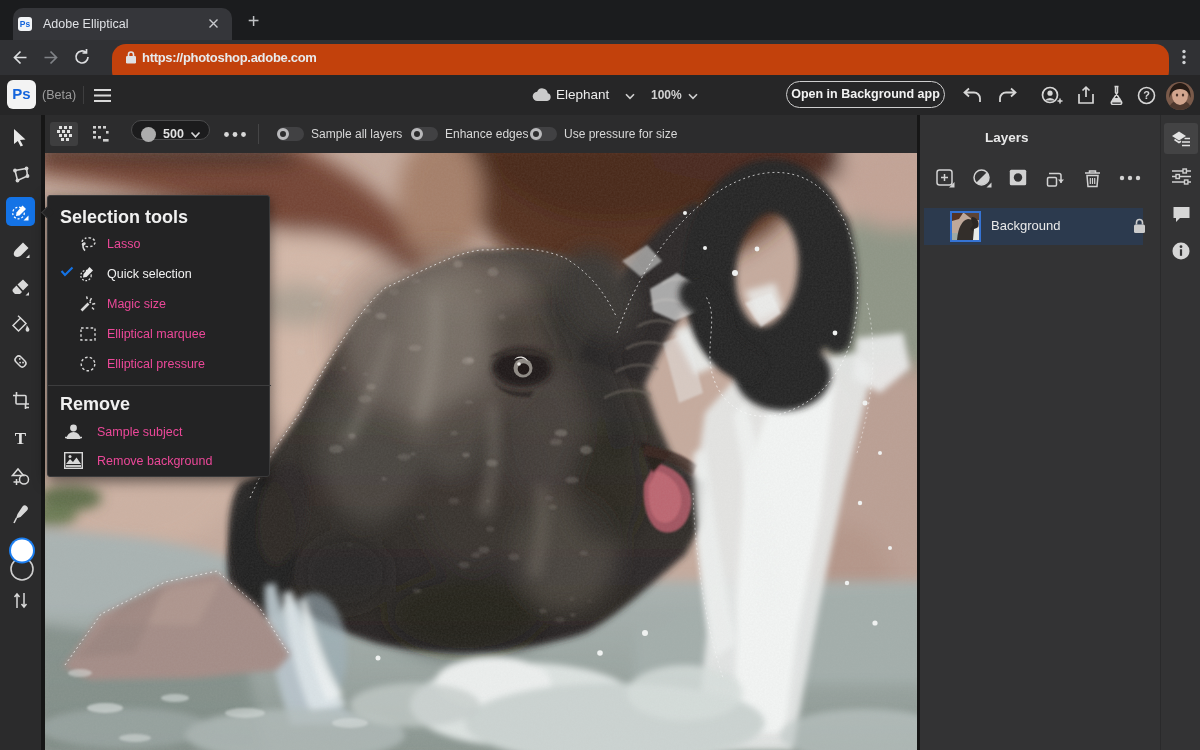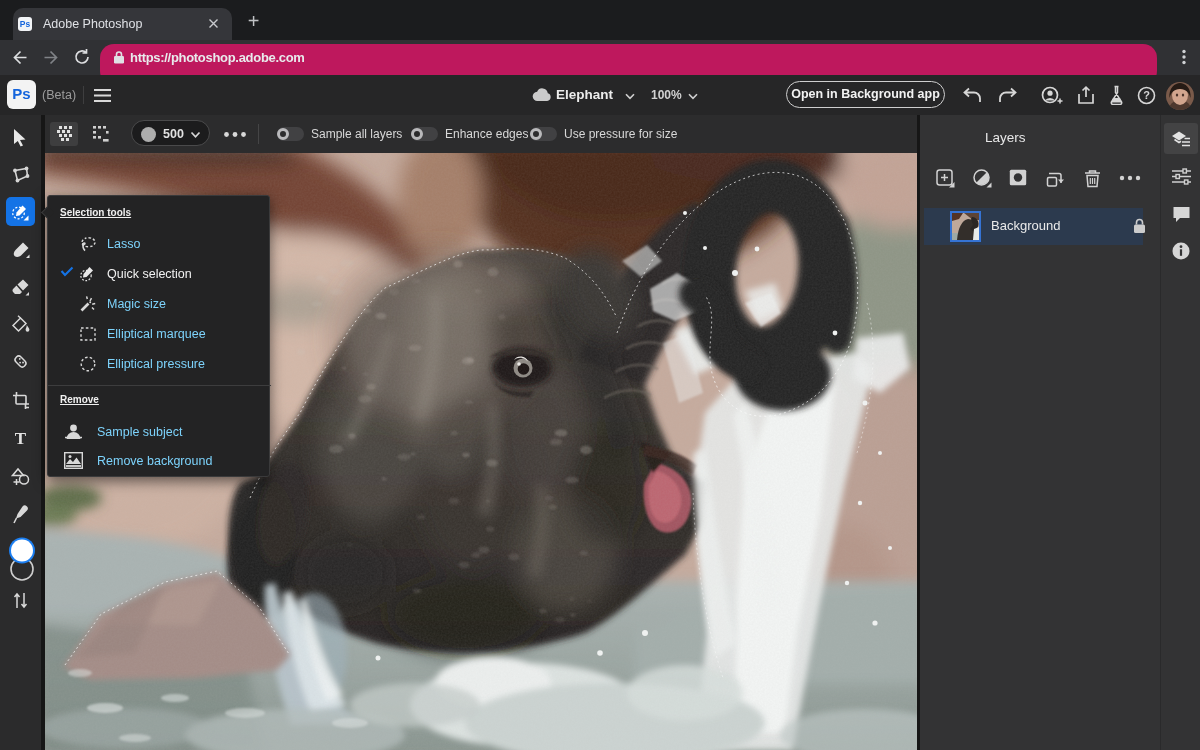--- a/index.html
+++ b/index.html
@@ -10,83 +10,83 @@
   #tabstrip { position:absolute; left:0; top:0; width:1200px; height:40px; background:#1b1c1e; }
   #tab { position:absolute; left:13px; top:8px; width:219px; height:32px; background:#35363a;
     border-radius:10px 10px 0 0; }
   #tab .fav { position:absolute; left:5px; top:9px; width:14px; height:14px; background:#f2f4f7;
     border-radius:3px; color:#1464dc; font-size:8.5px; font-weight:bold; text-align:center; line-height:14px; }
   #tab .tname { position:absolute; left:30px; top:9px; font-size:12.5px; color:#dfe1e5; }
   #tab .tclose { position:absolute; right:6px; top:7px; width:18px; height:18px; }
   #newtab { position:absolute; left:244px; top:13px; width:19px; height:19px; color:#c0c2c5;
     font-size:20px; line-height:17px; text-align:center; font-weight:300;}
   #navbar { position:absolute; left:0; top:40px; width:1200px; height:35px; background:#303134; }
-  #urlbox { position:absolute; left:100px; top:4px; width:1057px; height:41px; border-radius:14px;
-    background:#be185d; }
+  #urlbox { position:absolute; left:112px; top:4px; width:1057px; height:41px; border-radius:14px;
+    background:#c2410c; }
   #urltext { position:absolute; left:30px; top:6px; font-size:13px; color:#e8eaec; font-weight:bold; letter-spacing:-0.3px;}
   
   #appbar { position:absolute; left:0; top:75px; width:1200px; height:40px; background:#262627; }
   #pslogo { position:absolute; left:7px; top:80px; width:29px; height:29px; background:#f3f3f3;
     border-radius:6px; color:#1464dc; font-weight:bold; font-size:15px; text-align:center; line-height:28px; }
   #beta { position:absolute; left:42px; top:88px; color:#9c9c9c; font-size:12.5px; }
   #appdiv1 { position:absolute; left:83px; top:86px; width:1px; height:18px; background:#3e3e3f; }
   .appico { position:absolute; color:#d6d6d6; }
-  #docname { position:absolute; left:556px; top:87px; color:#ececec; font-size:13.5px; font-weight:bold; }
+  #docname { position:absolute; left:556px; top:87px; color:#ececec; font-size:13.5px; font-weight:normal; }
   #zoom { position:absolute; left:651px; top:88px; color:#d2d2d2; font-size:12px; font-weight:bold; }
   #openbtn { position:absolute; left:786px; top:81px; width:159px; height:27px; border:1.5px solid #cfcfcf;
     border-radius:14px; color:#f2f2f2; font-size:12.5px; font-weight:bold; text-align:center; line-height:24px; }
   #avatar { position:absolute; left:1166px; top:82px; width:28px; height:28px; border-radius:50%;
     background:#2a2a2c; overflow:hidden; }
   
   #optionsbar { position:absolute; left:41px; top:115px; width:876px; height:38px; background:#2c2c2d; }
   .selbtn { position:absolute; top:7px; width:28px; height:24px; border-radius:3px; }
-  #dropctl { position:absolute; left:90px; top:5px; width:79px; height:26px; background:#1c1c1d;
+  #dropctl { position:absolute; left:90px; top:5px; width:79px; height:20px; background:#1c1c1d;
     border:1px solid #4a4a4b; border-radius:14px; }
   #dropctl .dot { position:absolute; left:9px; top:6px; width:15px; height:15px; border-radius:50%; background:#adadad; }
   #dropctl .num { position:absolute; left:31px; top:6px; color:#e2e2e2; font-size:12.5px; font-weight:bold; }
   #optdiv { position:absolute; left:217px; top:9px; width:1px; height:20px; background:#454546; }
   .toggle { position:absolute; top:12px; width:27px; height:14px; background:#414143; border-radius:8px; }
   .toggle .knob { position:absolute; left:0px; top:1px; width:12px; height:12px; border-radius:50%;
     border:3px solid #b9b9bb; background:#2c2c2d; }
   .tlabel { position:absolute; top:12px; color:#d8d8d8; font-size:12px; font-weight:normal; letter-spacing:0px; }
   
   #leftrail { position:absolute; left:0; top:115px; width:41px; height:635px; background:#2b2b2c; }
   #railgap { position:absolute; left:41px; top:115px; width:4px; height:635px; background:#161616; }
   #activetool { position:absolute; left:6px; top:197px; width:29px; height:29px; background:#1473e6; border-radius:5px; }
   
   #canvas { position:absolute; left:45px; top:153px; width:872px; height:597px; background:#c0a89a; overflow:hidden; }
   
   #rgap { position:absolute; left:917px; top:115px; width:3px; height:635px; background:#161616; }
   #layerspanel { position:absolute; left:920px; top:115px; width:240px; height:635px; background:#333334; }
-  #paneltitle { position:absolute; left:17px; top:15px; color:#e8e8e8; font-size:13.5px; font-weight:normal;padding-left:48px; }
+  #paneltitle { position:absolute; left:17px; top:15px; color:#e8e8e8; font-size:13.5px; font-weight:bold;padding-left:48px; }
   .pico { position:absolute; top:54px; color:#d2d2d2; }
   #layerrow { position:absolute; left:4px; top:93px; width:219px; height:37px; background:#2c3a4e; }
   #lthumb { position:absolute; left:26px; top:3px; width:31px; height:31px; border:2px solid #3573d4; background:#777; overflow:hidden;}
   #lname { position:absolute; left:67px; top:10px; color:#e9e9e9; font-size:13px; }
   #rightstrip { position:absolute; left:1160px; top:115px; width:40px; height:635px; background:#333334; border-left:1px solid #2a2a2b; }
   #rsactive { position:absolute; left:3px; top:8px; width:34px; height:31px; background:#434344; border-radius:3px; }
   
   #popup { position:absolute; left:47px; top:195px; width:223px; height:282px; background:#232324;
     border:1px solid #3a3a3b; border-radius:3px; box-shadow:0 4px 14px rgba(0,0,0,.55); z-index:30; }
-  #popup .hdr { position:absolute; left:12px; color:#f0f0f0; font-size:10px; font-weight:bold;text-decoration:underline; }
-  #popup .item { position:absolute; left:59px; color:#7dd3fc; font-size:12.5px; }
+  #popup .hdr { position:absolute; left:12px; color:#f0f0f0; font-size:18px; font-weight:bold; }
+  #popup .item { position:absolute; left:59px; color:#ec4899; font-size:12.5px; }
   #popup .picon { position:absolute; left:31px; width:18px; height:18px; }
   #popup .aicon { position:absolute; left:16px; width:19px; height:17px; }
   #pdiv { position:absolute; left:0px; top:189px; width:223px; height:1px; background:#3d3d3e; }
   #pnotch { position:absolute; left:-5px; top:12px; width:9px; height:9px; background:#232324;
     border-left:1px solid #3a3a3b; border-bottom:1px solid #3a3a3b; transform:rotate(45deg); }
   svg { display:block; }
 </style>
 </head>
 <body>
 
 <div id="tabstrip">
   <div id="tab">
     <div class="fav">Ps</div>
-    <div class="tname">Adobe Photoshop</div>
+    <div class="tname">Adobe Elliptical</div>
     <div class="tclose">
         <svg width="11" height="11" viewBox="0 0 11 11" style="margin-top:3px">
           <path d="M1.5 1.5 L9.5 9.5 M9.5 1.5 L1.5 9.5" stroke="#c8cace" stroke-width="1.4"></path>
         </svg>
       </div>
   </div>
   <div id="newtab">+</div>
 </div>
 
 <div id="navbar">

